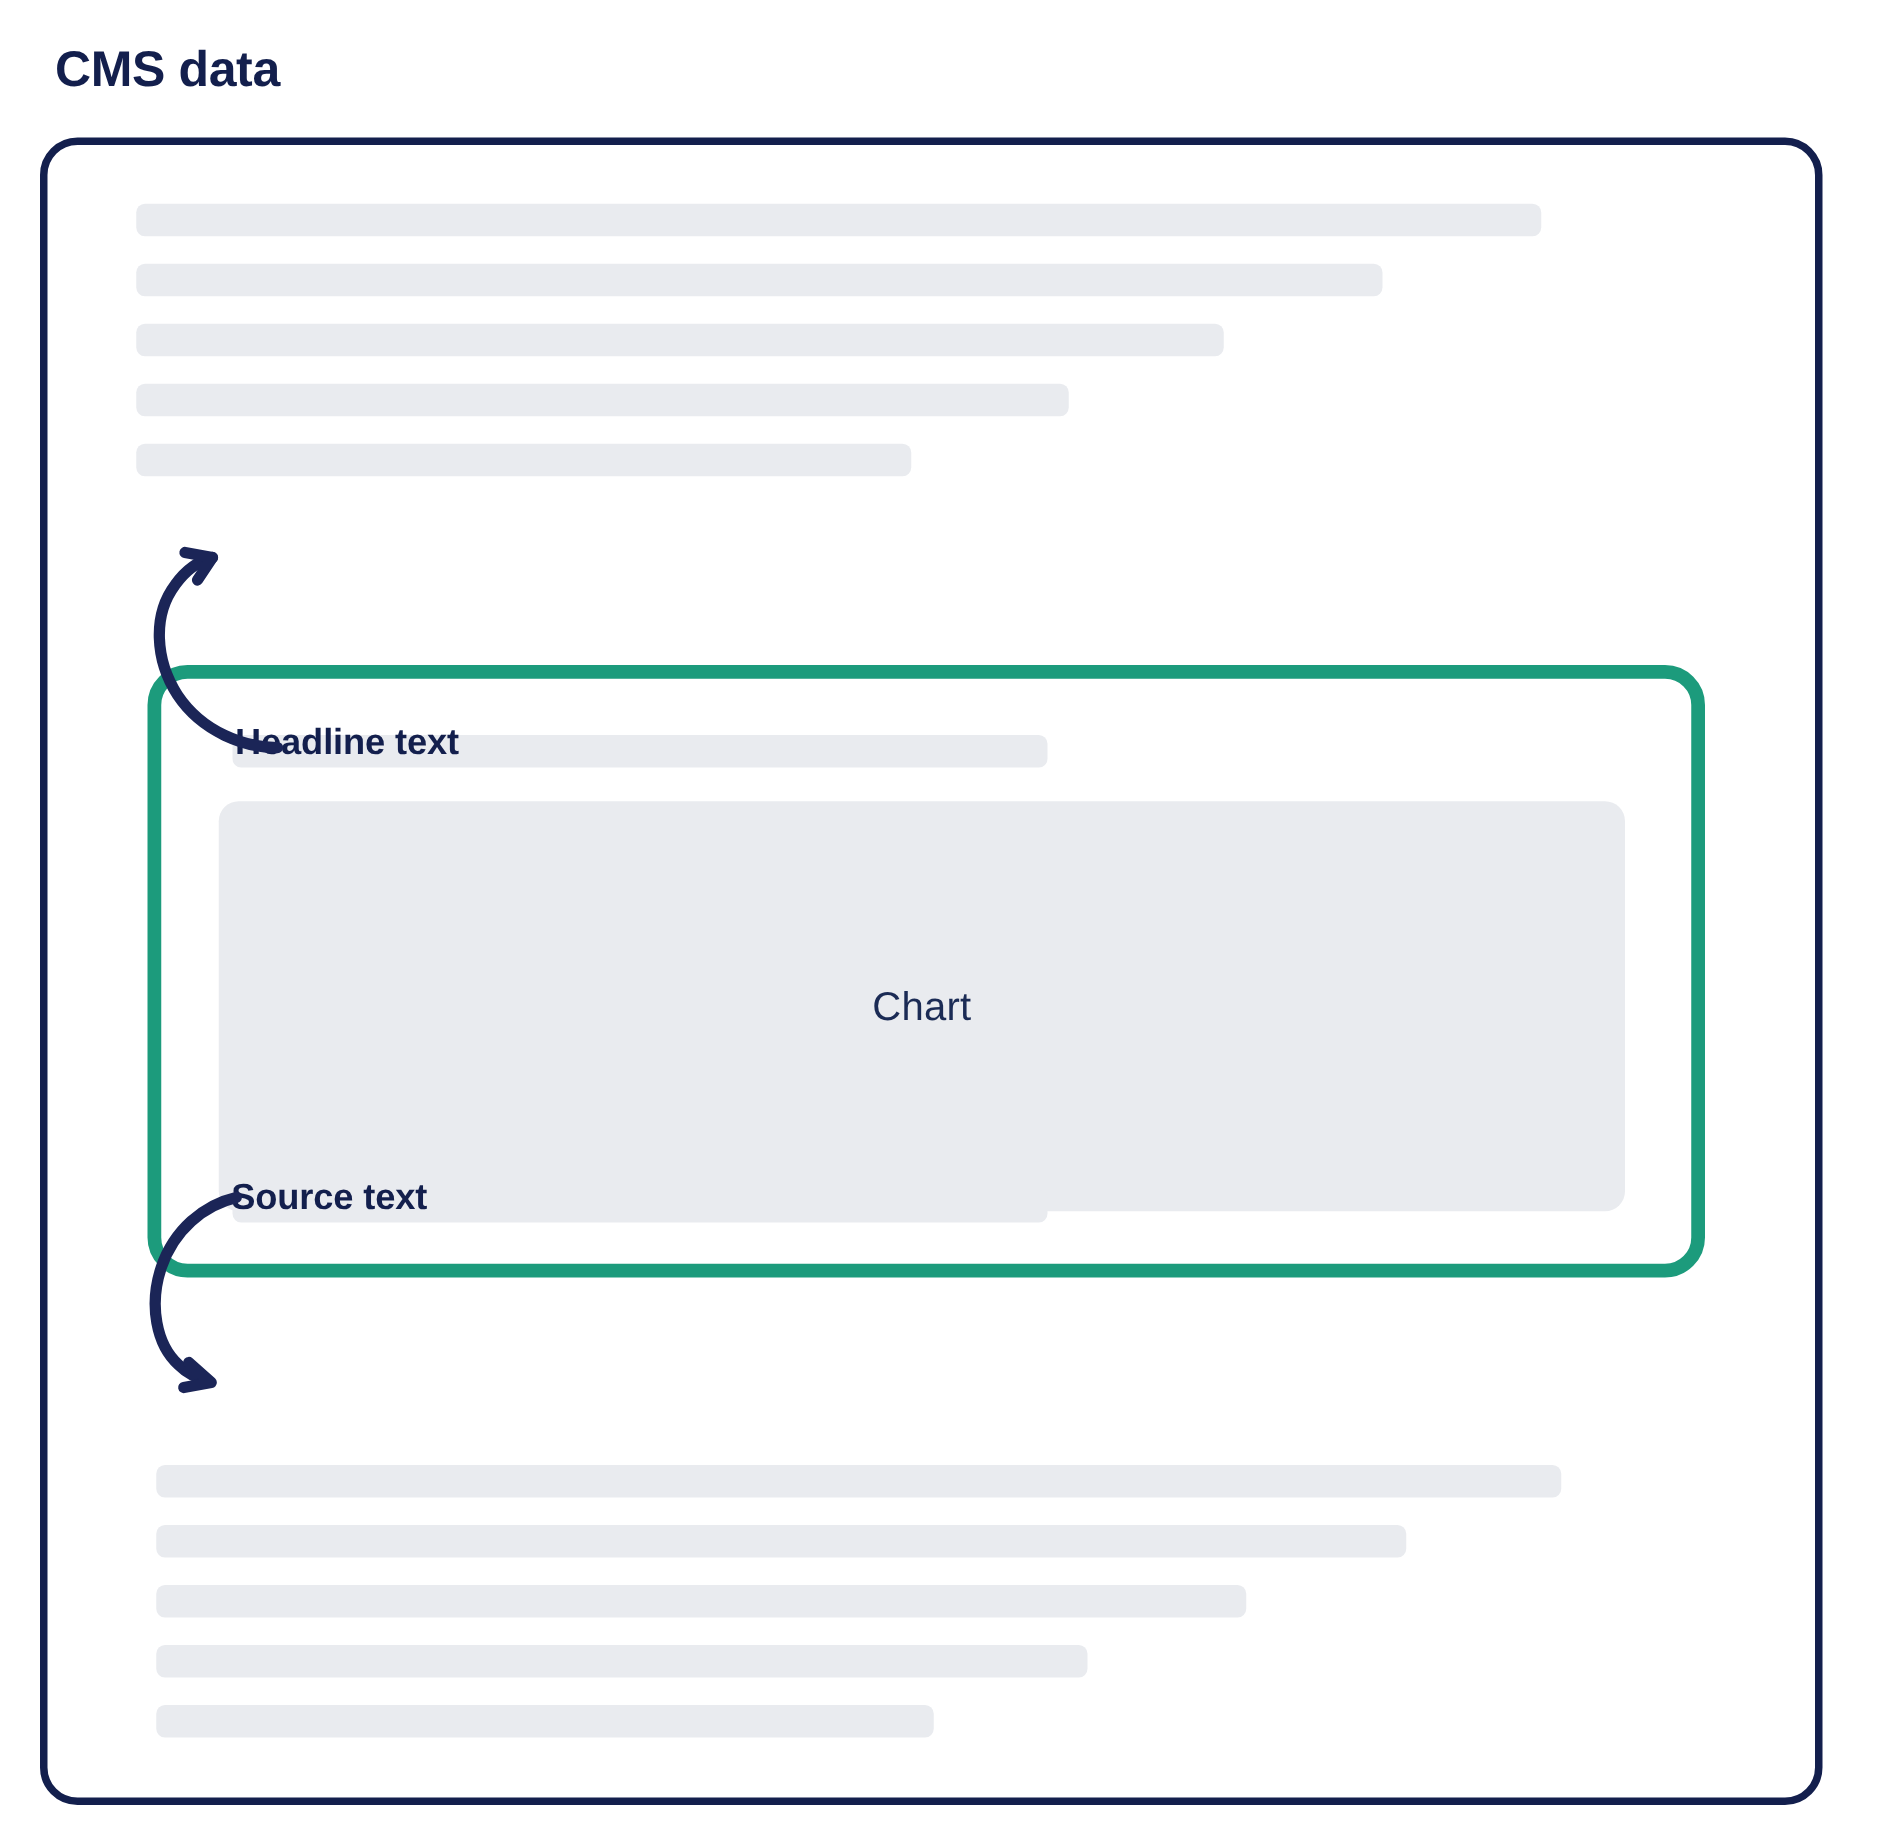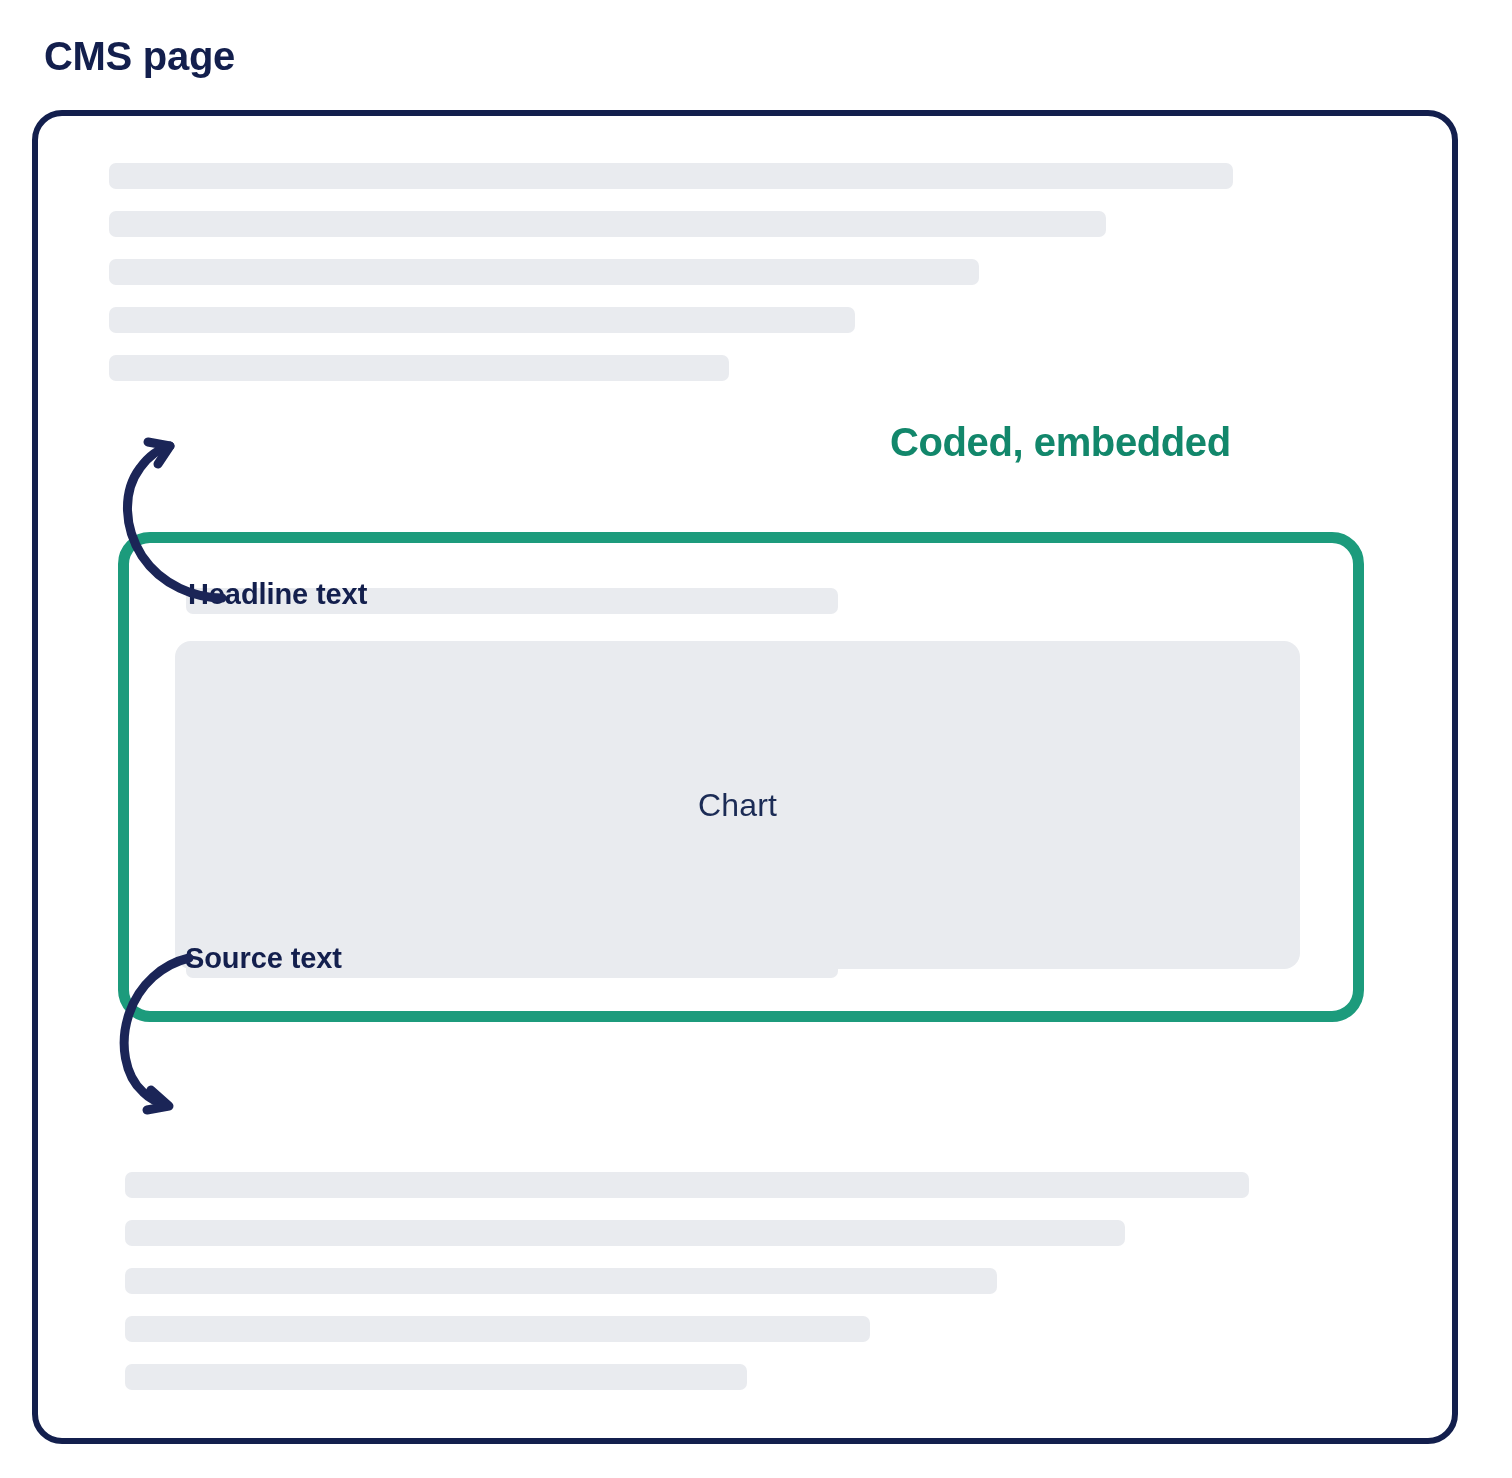--- a/index.html
+++ b/index.html
@@ -114,21 +114,21 @@
     position: absolute;
     overflow: visible;
     pointer-events: none;
   }
   #arrow-headline { left: 100px; top: 430px; }
   #arrow-source   { left: 95px;  top: 930px; }
 </style>
 </head>
 <body>
 
-<div id="page-title">CMS page</div>
+<div id="page-title">CMS data</div>
 
 <div id="cms-frame" style="border-color: rgb(19, 31, 77);"></div>
 
 <div class="skel-bar" style="left: 109px; top: 163px; width: 1124px; background: rgb(233, 235, 239);"></div>
 <div class="skel-bar" style="left: 109px; top: 211px; width: 997px; background: rgb(233, 235, 239);"></div>
 <div class="skel-bar" style="left: 109px; top: 259px; width: 870px; background: rgb(233, 235, 239);"></div>
 <div class="skel-bar" style="left: 109px; top: 307px; width: 746px; background: rgb(233, 235, 239);"></div>
 <div class="skel-bar" style="left: 109px; top: 355px; width: 620px; background: rgb(233, 235, 239);"></div>
 
 <div id="viz-container" style="border-color: rgb(28, 155, 124);"></div>
@@ -137,21 +137,20 @@
 <div class="annot-label" id="headline-label">Headline text</div>
 
 <div id="chart-box" style="background: rgb(233, 235, 239);">
   <span class="chart-label">Chart</span>
 </div>
 
 <div class="skel-bar" style="left: 186px; top: 952px; width: 652px; background: rgb(233, 235, 239);"></div>
 <div class="annot-label" id="source-label">Source text</div>
 
 <div id="viz-callout" style="color: rgb(18, 135, 107);">
-  <div>Coded, embedded</div>
 </div>
 
 <svg id="arrow-headline" class="arrow-svg" width="110" height="180" viewBox="0 0 110 180">
   <path d="M 122 168
            C 96 168, 62 156, 42 126
            C 24 98, 22 62, 40 38
            C 50 24, 62 18, 70 16" fill="none" stroke="#1b2557" stroke-width="9" stroke-linecap="round" stroke-linejoin="round"></path>
   <path d="M 48 12 L 70 16 L 58 34" fill="none" stroke="#1b2557" stroke-width="9" stroke-linecap="round" stroke-linejoin="round"></path>
 </svg>
 

